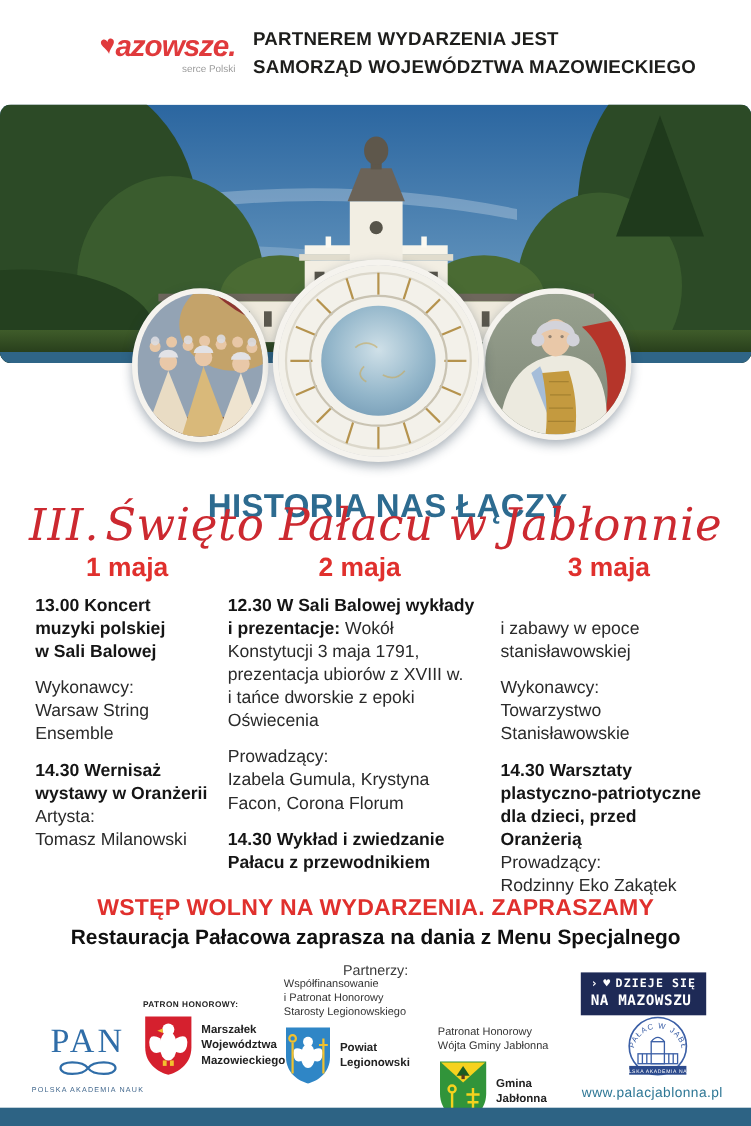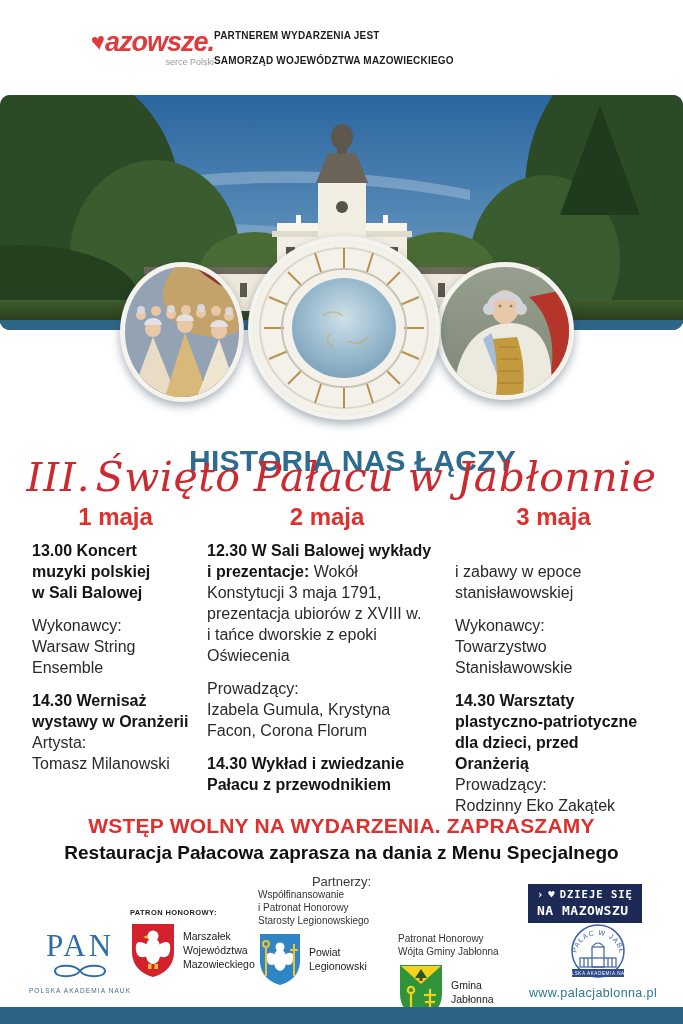--- a/index.html
+++ b/index.html
@@ -6,21 +6,21 @@
   .poster{position:relative;width:683px;height:1024px;margin:0 auto;background:#fff;
           font-family:"Liberation Sans",sans-serif;overflow:hidden;}
 
   
   .header{position:absolute;top:0;left:0;width:683px;height:95px;display:flex;align-items:center;}
   .brand{margin-left:64px;width:150px;display:flex;flex-direction:column;align-items:flex-end;}
   .brand-main{display:flex;align-items:center;color:#e03a3c;font-weight:bold;font-style:italic;
               font-size:27px;letter-spacing:-1px;line-height:1;}
   .brand-heart{font-style:normal;font-size:24px;margin-right:1px;transform:rotate(-8deg);}
   .brand-tag{font-size:9px;color:#9b9b9b;font-style:normal;margin-top:1px;}
-  .partner-line{font-weight:bold;color:#1d1d1b;font-size:10px;line-height:25px;letter-spacing:.2px;}
+  .partner-line{margin-left:16px;font-weight:bold;color:#1d1d1b;font-size:17px;line-height:25px;letter-spacing:.2px;}
 
   
   .photo{position:absolute;top:95px;left:0;width:683px;height:235px;border-radius:10px;overflow:hidden;}
   .photo svg{display:block;}
 
   
   .medallion{position:absolute;border:5px solid #f5f3ee;border-radius:50%;overflow:hidden;
              box-shadow:0 4px 10px rgba(30,50,70,.38);box-sizing:border-box;background:#ddd;}
   .med-left{left:120px;top:262px;width:124px;height:140px;z-index:2;}
   .med-mid{left:248px;top:236px;width:192px;height:184px;z-index:3;}
@@ -53,21 +53,21 @@
   
   .partners-label{position:absolute;top:874px;left:0;width:683px;text-align:center;
        font-size:13px;color:#3a3a3a;}
   .pan{position:absolute;left:28px;top:930px;width:104px;text-align:center;color:#2f6da8;}
   .pan-acr{font-family:"Liberation Serif",serif;font-size:31px;letter-spacing:3px;line-height:1;}
   .pan-name{font-size:6.5px;letter-spacing:1.1px;color:#456a8f;margin-top:2px;}
   .pgroup{position:absolute;}
   .pgroup .plabel{font-size:10px;line-height:13px;color:#333;}
   .plabel-caps{font-size:7.5px;font-weight:bold;letter-spacing:.4px;color:#222;}
   .prow{display:flex;align-items:center;margin-top:5px;}
-  .pname{font-size:10.5px;line-height:14px;color:#222;margin-left:7px;}
+  .pname{font-size:10.5px;line-height:14px;color:#222;margin-left:7px;font-weight:bold;}
   .g-marszalek{left:130px;top:908px;}
   .g-powiat{left:258px;top:888px;}
   .g-gmina{left:398px;top:932px;}
   .badge{position:absolute;left:528px;top:884px;background:#1e2a56;color:#fff;
          padding:4px 9px 5px 9px;font-family:"DejaVu Sans Mono",monospace;text-align:left;}
   .badge-l1{font-size:10.5px;font-weight:bold;letter-spacing:1px;display:flex;align-items:center;gap:4px;}
   .badge-l2{font-size:13px;font-weight:bold;letter-spacing:.5px;margin-top:3px;}
   .palac-logo{position:absolute;left:552px;top:922px;width:92px;text-align:center;}
   .website{position:absolute;left:516px;top:986px;width:154px;text-align:center;
            font-size:12.5px;color:#2e7795;letter-spacing:.4px;}

